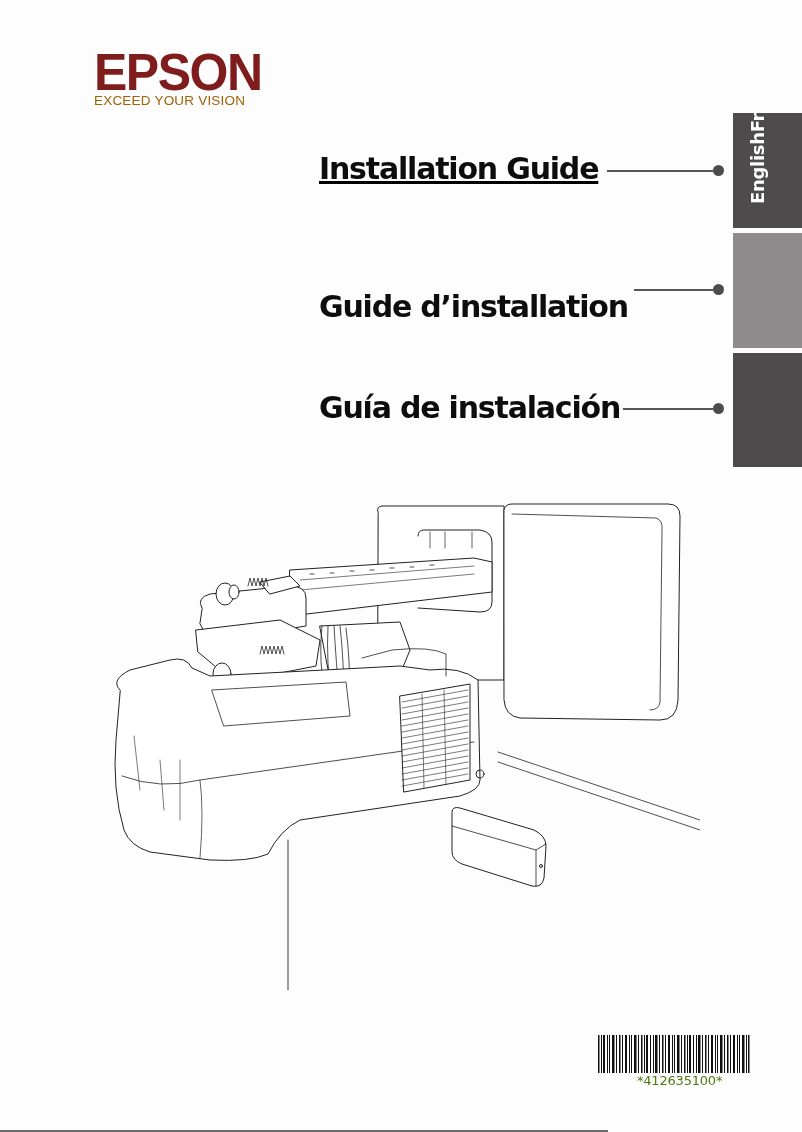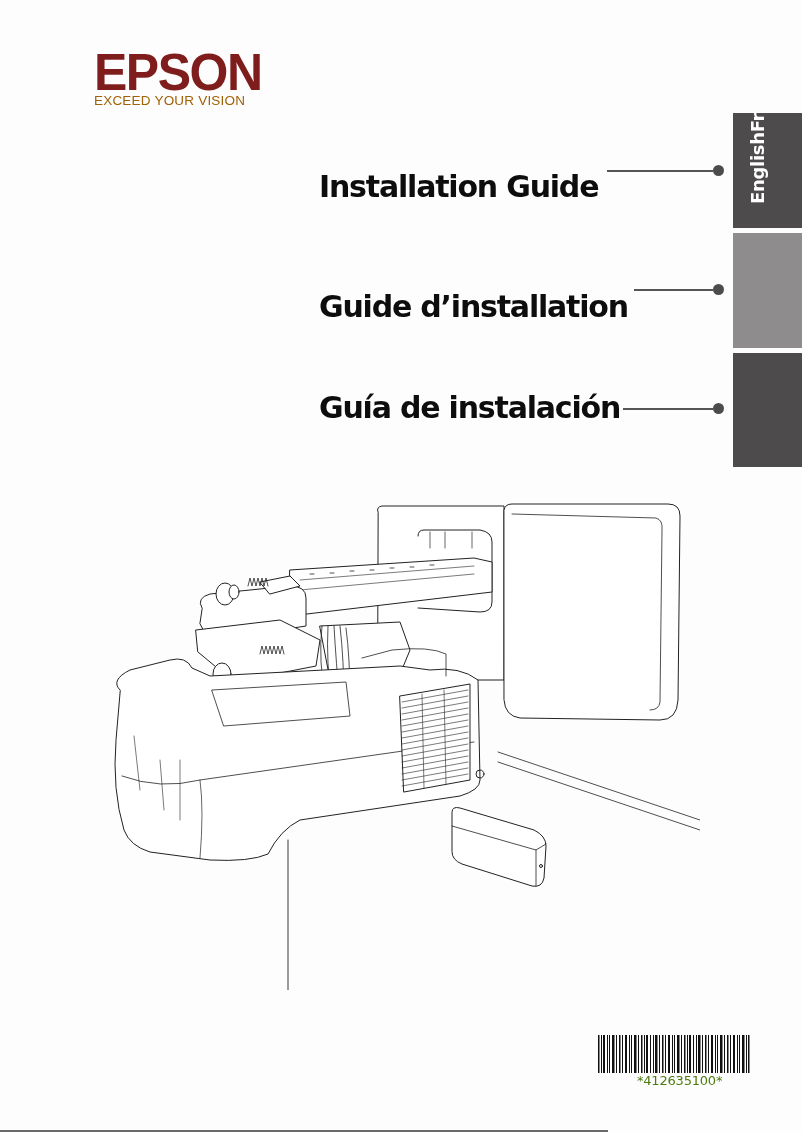--- a/index.html
+++ b/index.html
@@ -54,21 +54,21 @@
     .bottom-rule { position: absolute; left: 0; top: 1130px; width: 608px; height: 2px; background: #6a6a6a; }
   </style>
 </head>
 <body>
 
 <div class="logo">
   <span class="logo-word">EPSON</span>
   <span class="logo-tag">EXCEED YOUR VISION</span>
 </div>
 
-<div class="heading" style="top:166px;">
+<div class="heading" style="top:148px;text-decoration:underline;">
   <span class="heading-text">Installation Guide</span>
 </div>
 <div class="heading-line" style="left:607px; width:106px; top:170px;"></div>
 <div class="heading-dot" style="left:713px; top:165px;"></div>
 
 <div class="heading" style="top:267px;margin-top:19px;">
   <span class="heading-text">Guide d’installation</span>
 </div>
 <div class="heading-line" style="left:634px; width:79px; top:289px;"></div>
 <div class="heading-dot" style="left:713px; top:284px;"></div>

